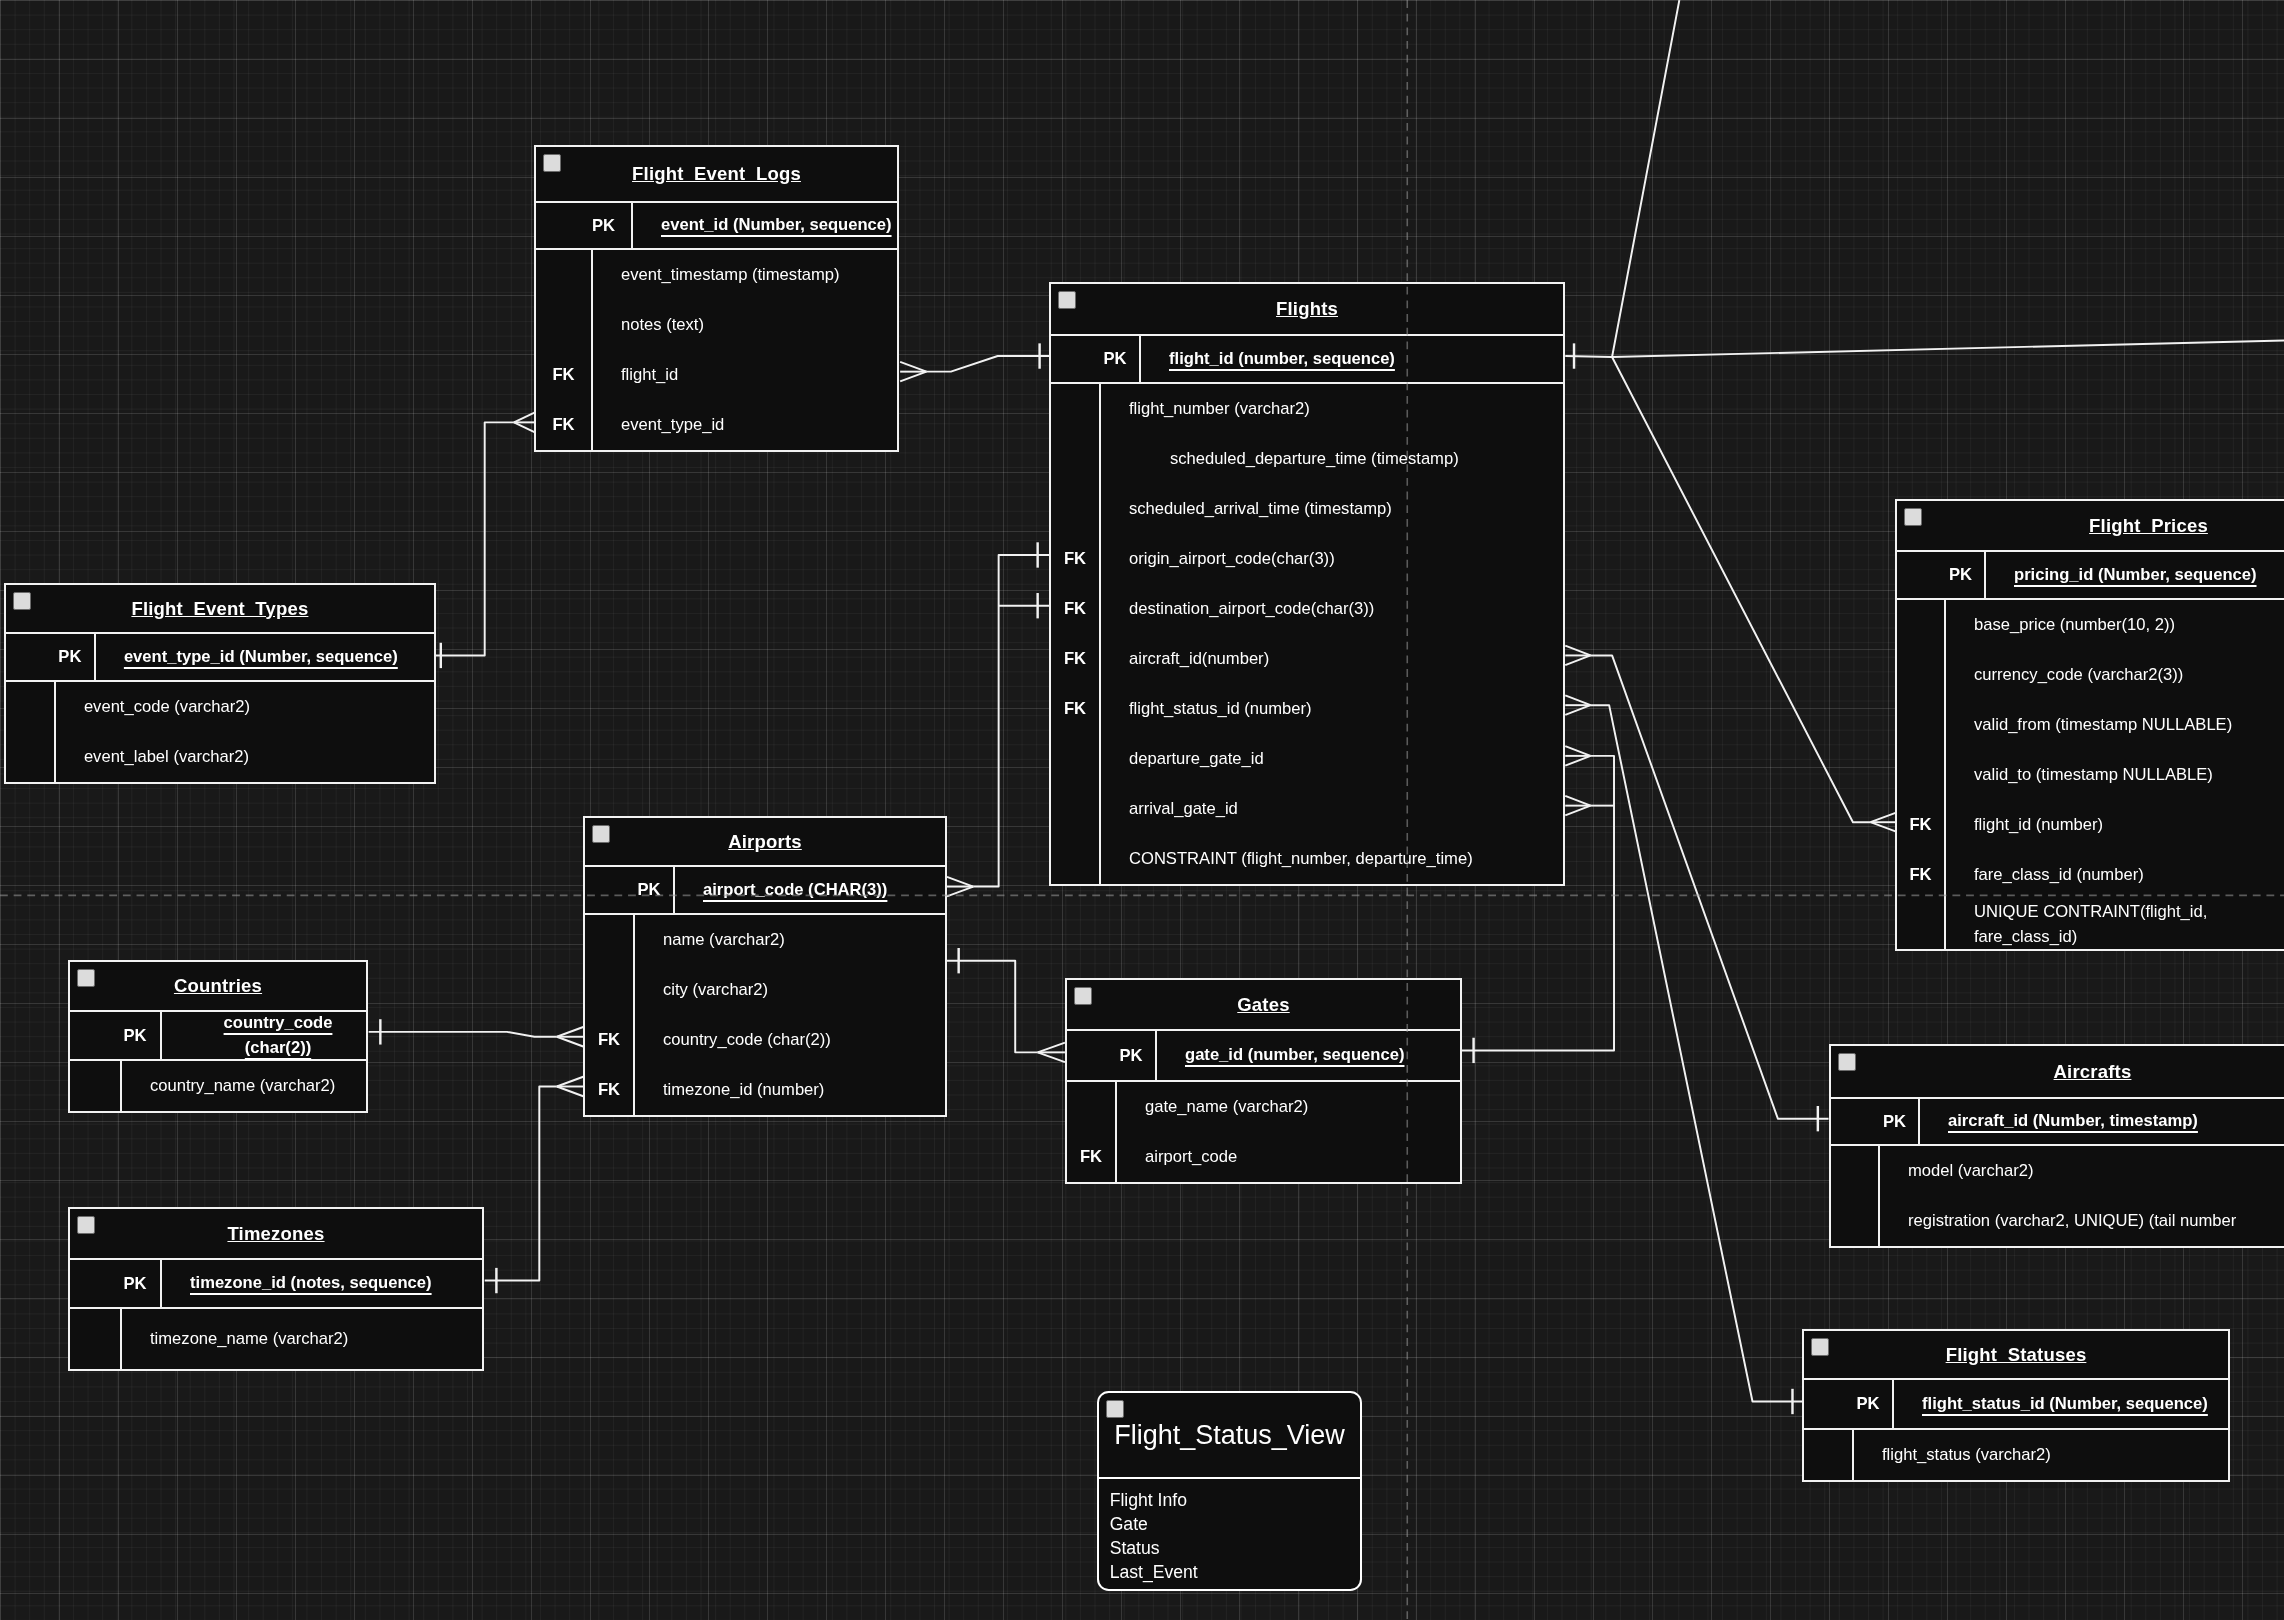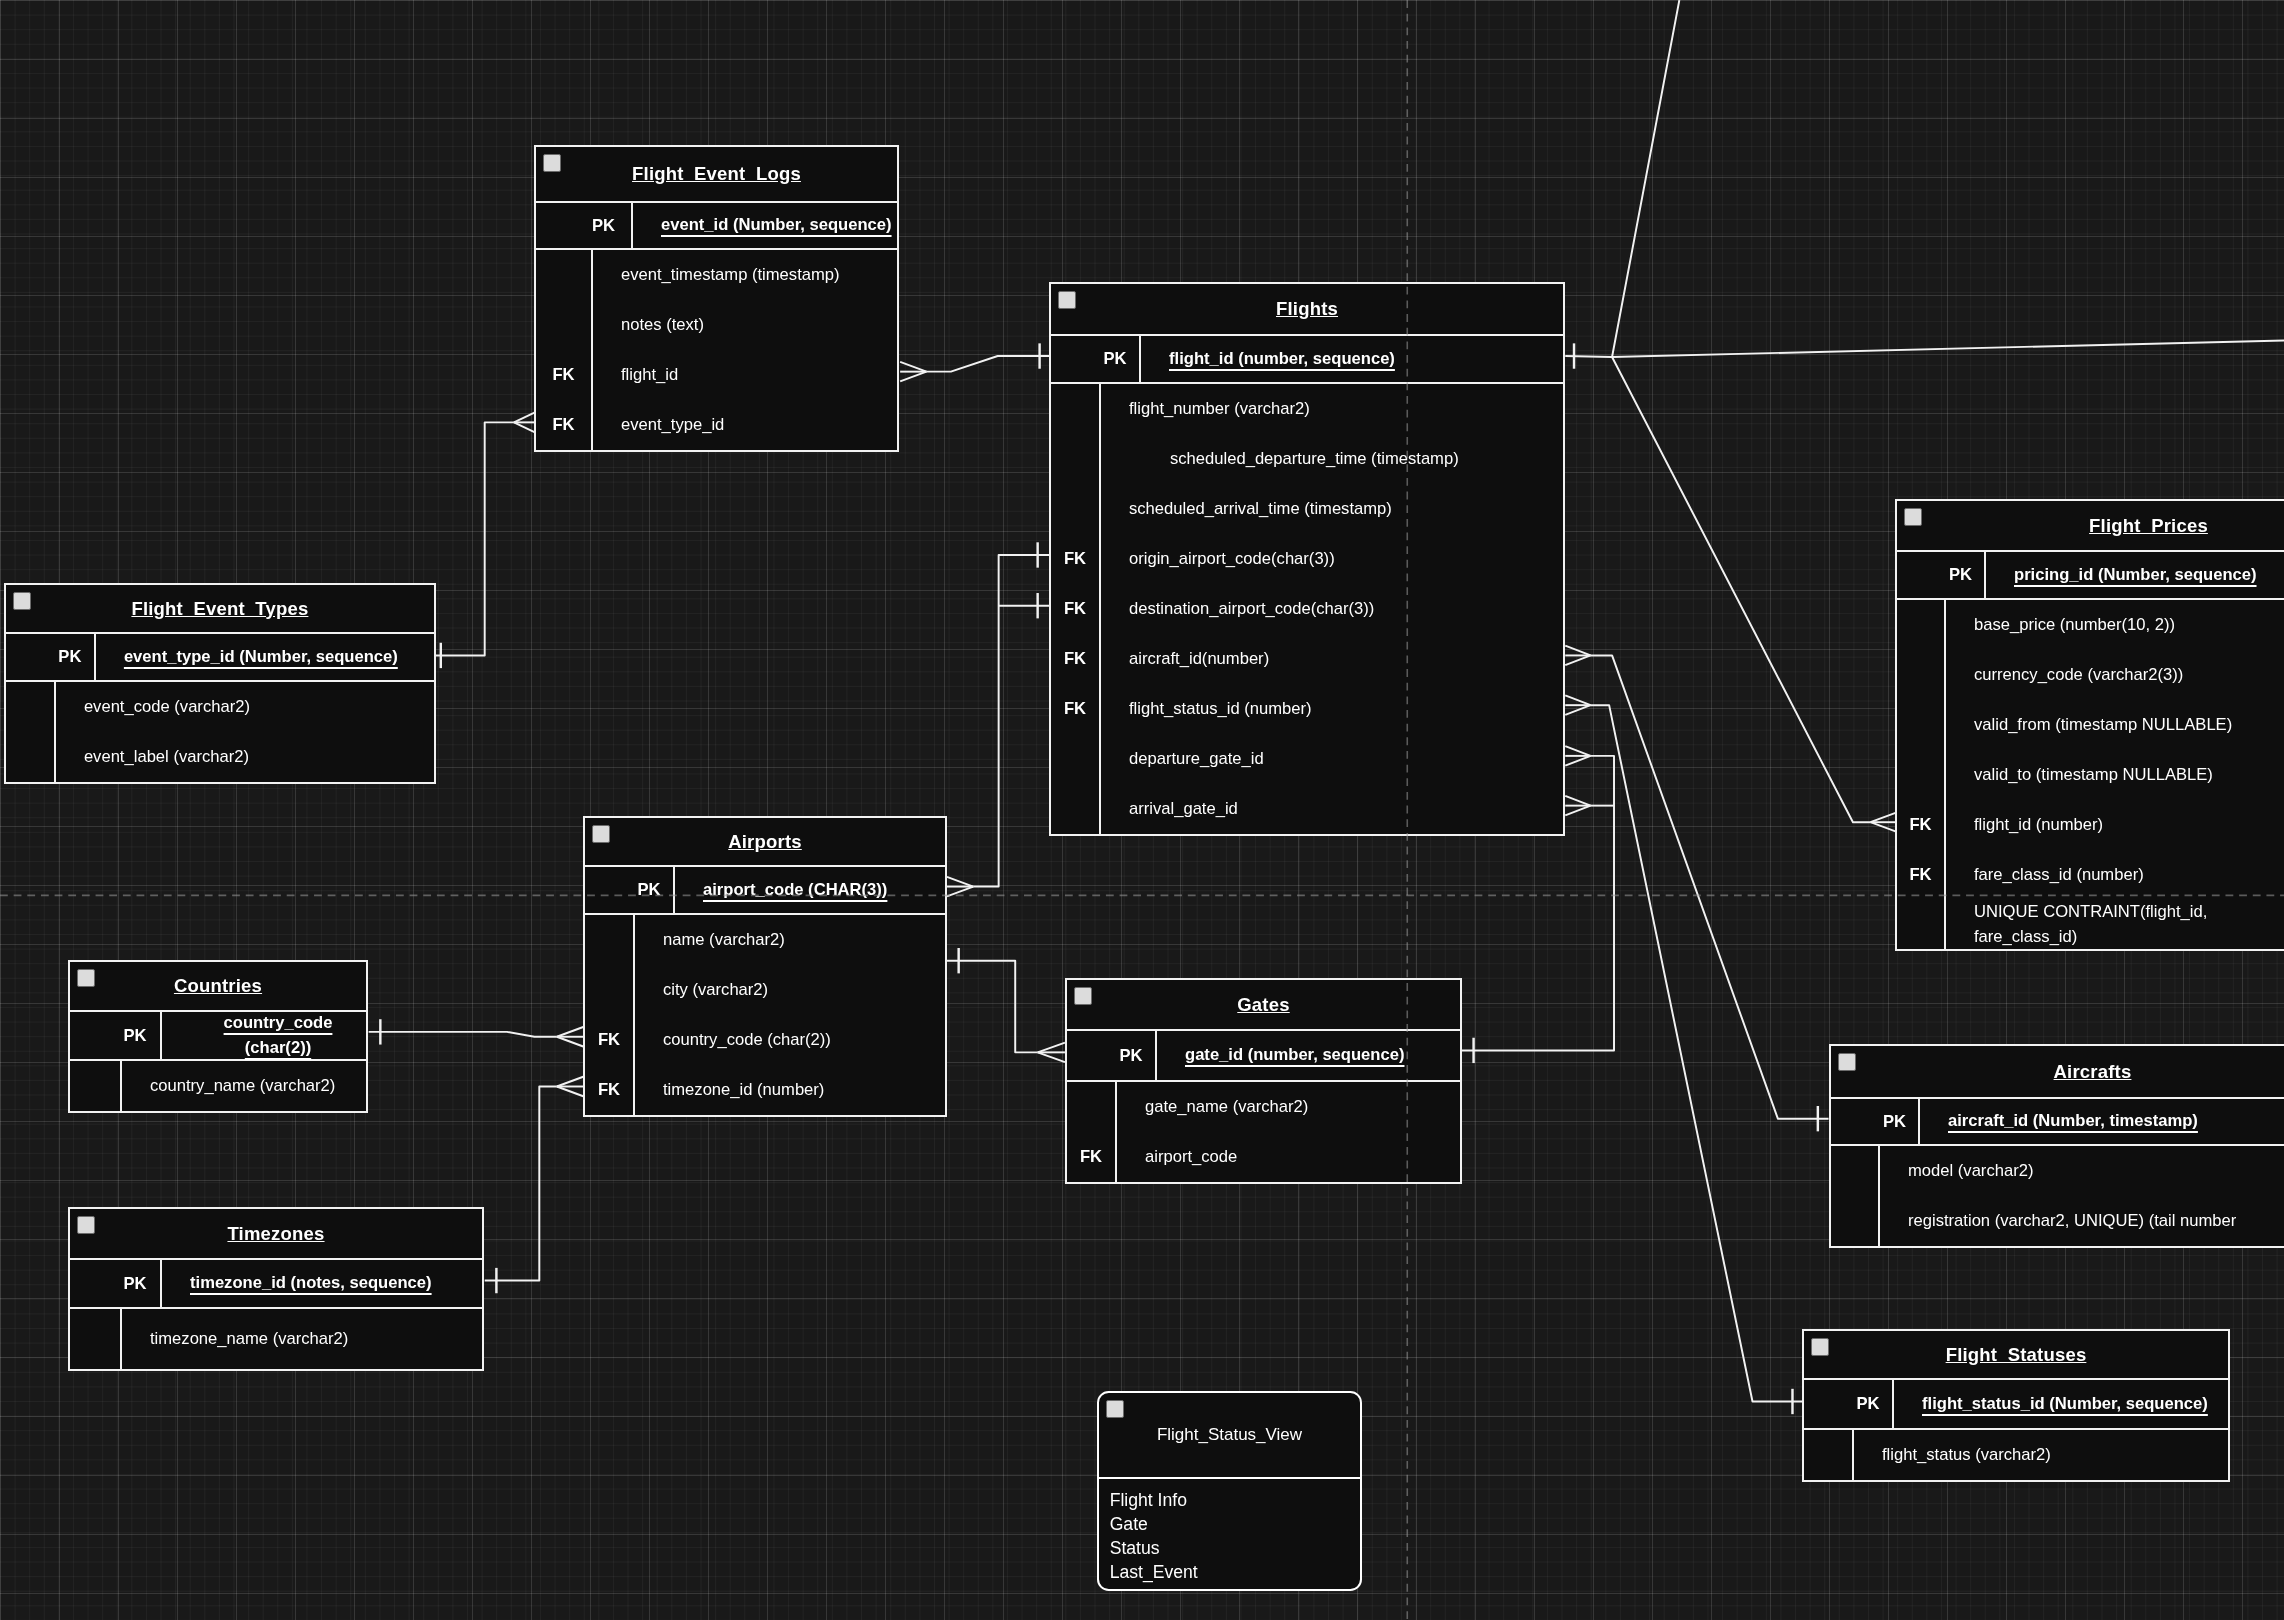--- a/index.html
+++ b/index.html
@@ -39,21 +39,21 @@
   }
   .rowtext{font-size:16.6px;padding-left:28px;white-space:pre-line;line-height:24.4px;}
   .pk-row .rowtext{font-weight:bold;text-decoration:underline;text-underline-offset:4.9px;text-decoration-thickness:2px;text-align:center;}
   
   .view-box{
     position:absolute;background:#0e0e0e;border:2.9px solid #fff;border-radius:11.7px;
     box-sizing:border-box;
   }
   .view-head{position:relative;height:84px;border-bottom:2.9px solid #fff;
     display:flex;align-items:center;justify-content:center;}
-  .view-title{font-size:17px;}
+  .view-title{font-size:27px;}
   .view-items{padding:8.8px 0 0 10.7px;font-size:17.6px;line-height:24px;}
 </style>
 </head>
 <body>
 
 <div id="diagram">
   <svg id="connector-layer" class="layer" width="2284" height="1621" viewBox="0 0 2342 1662">
       <g>
         <polyline points="950,381 975,381 1023,365 1076,365" fill="none" stroke="#f2f2f2" stroke-width="2" stroke-linejoin="round"></polyline>
         <line x1="950" y1="381" x2="923" y2="371" stroke="#f2f2f2" stroke-width="2"></line>
@@ -205,20 +205,24 @@
           <span class="keycell" style="width: 50px;">FK</span>
           <span class="rowtext">flight_status_id (number)</span>
         </div>
         <div class="erow" style="height: 50px;">
           <span class="keycell" style="width: 50px;"></span>
           <span class="rowtext">departure_gate_id</span>
         </div>
         <div class="erow" style="height: 50px;">
           <span class="keycell" style="width: 50px;"></span>
           <span class="rowtext">arrival_gate_id</span>
+        </div>
+        <div class="erow" style="height: 50px;">
+          <span class="keycell" style="width: 50px;"></span>
+          <span class="rowtext">CONSTRAINT (flight_number, departure_time)</span>
         </div>
       </div>
       <div class="entity" style="left: 1895px; top: 499px; width: 507px;">
         <div class="entity-head" style="height: 49px;">
           <span class="collapse"><span class="minus"></span></span>
           <span class="entity-title">Flight_Prices</span>
         </div>
         <div class="erow pk-row" style="height: 48px;">
           <span class="keycell" style="width: 49px;">PK</span>
           <span class="rowtext">pricing_id (Number, sequence)</span>

